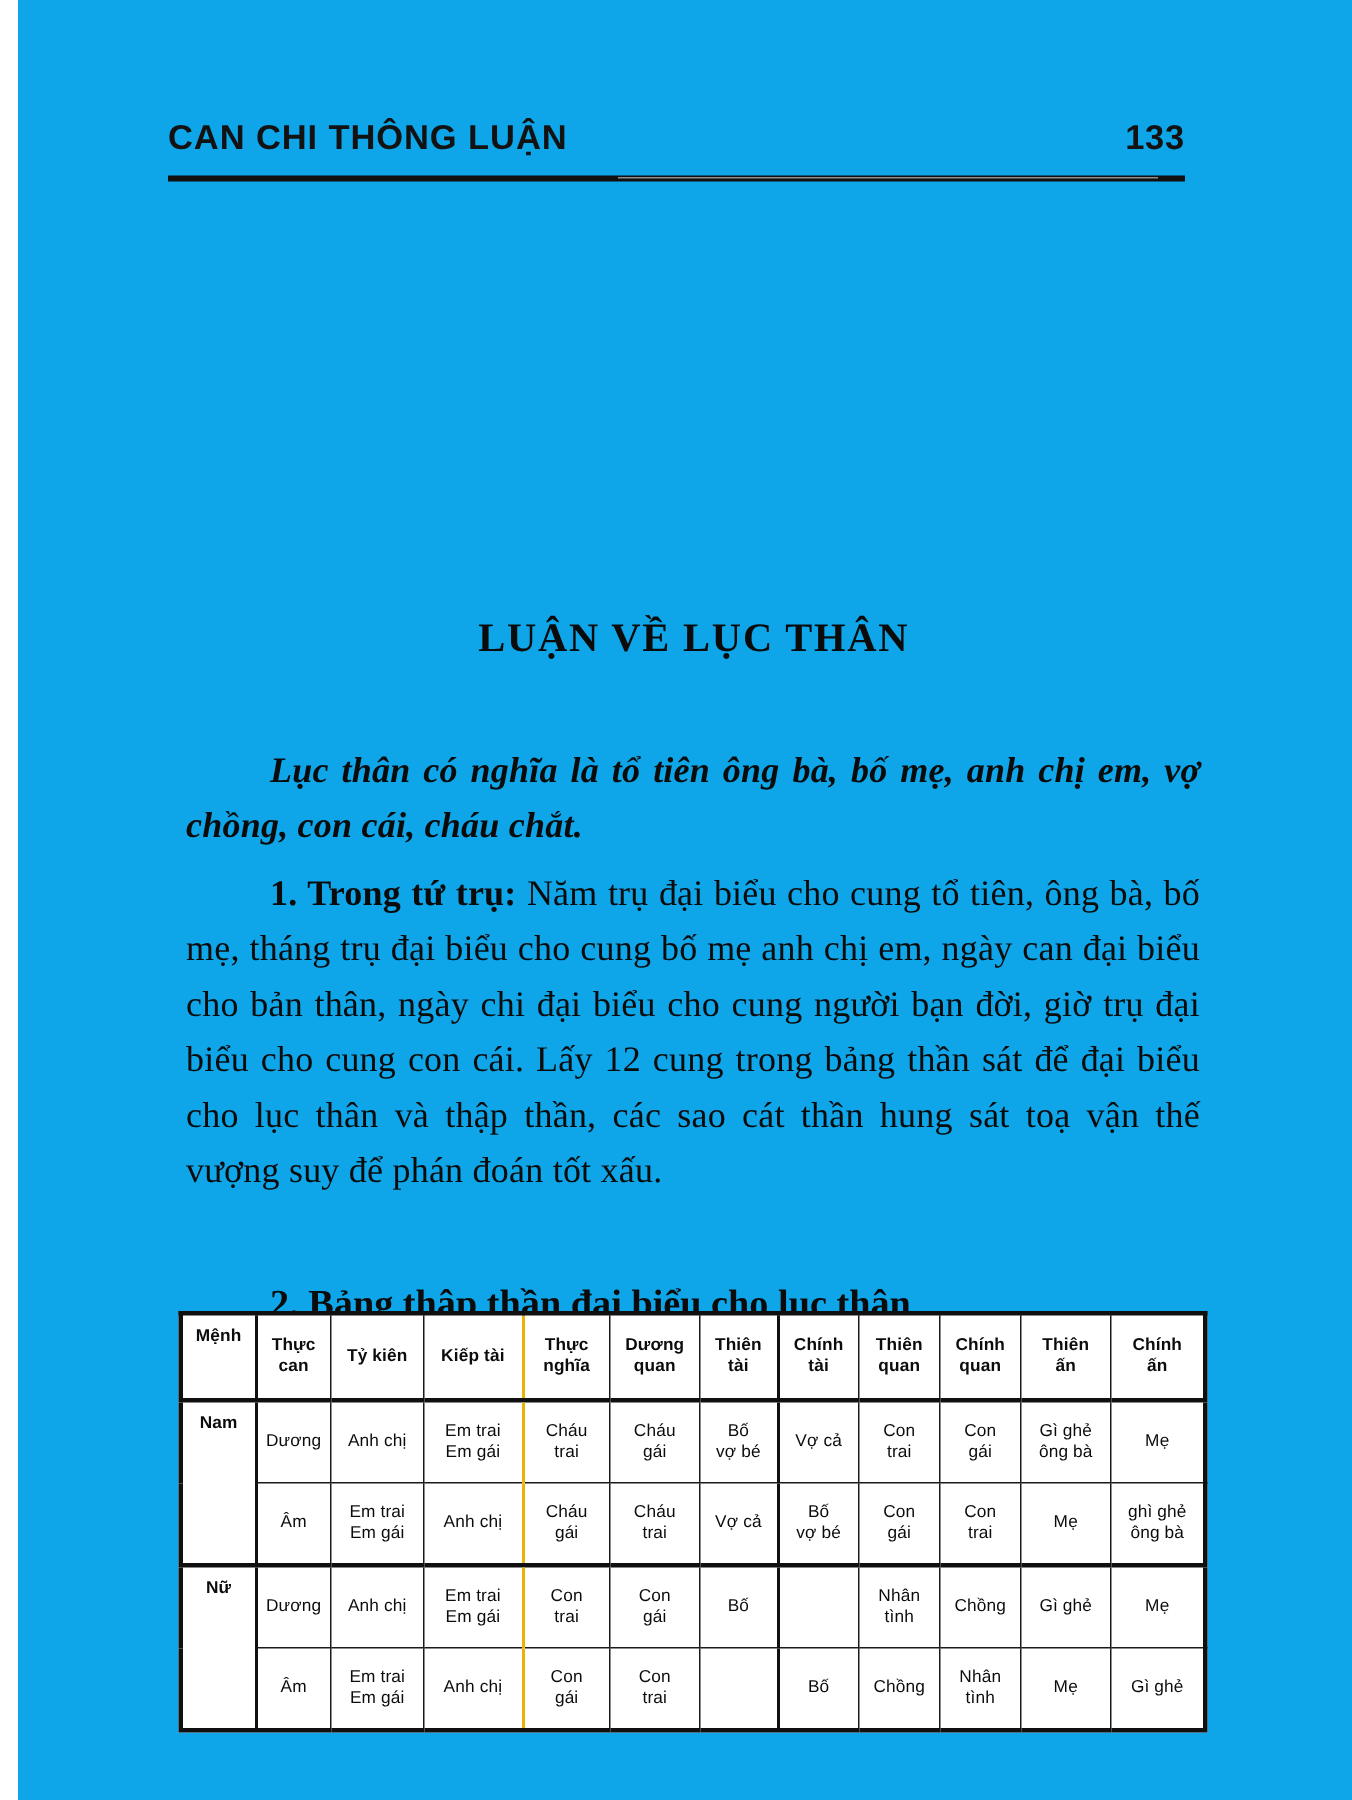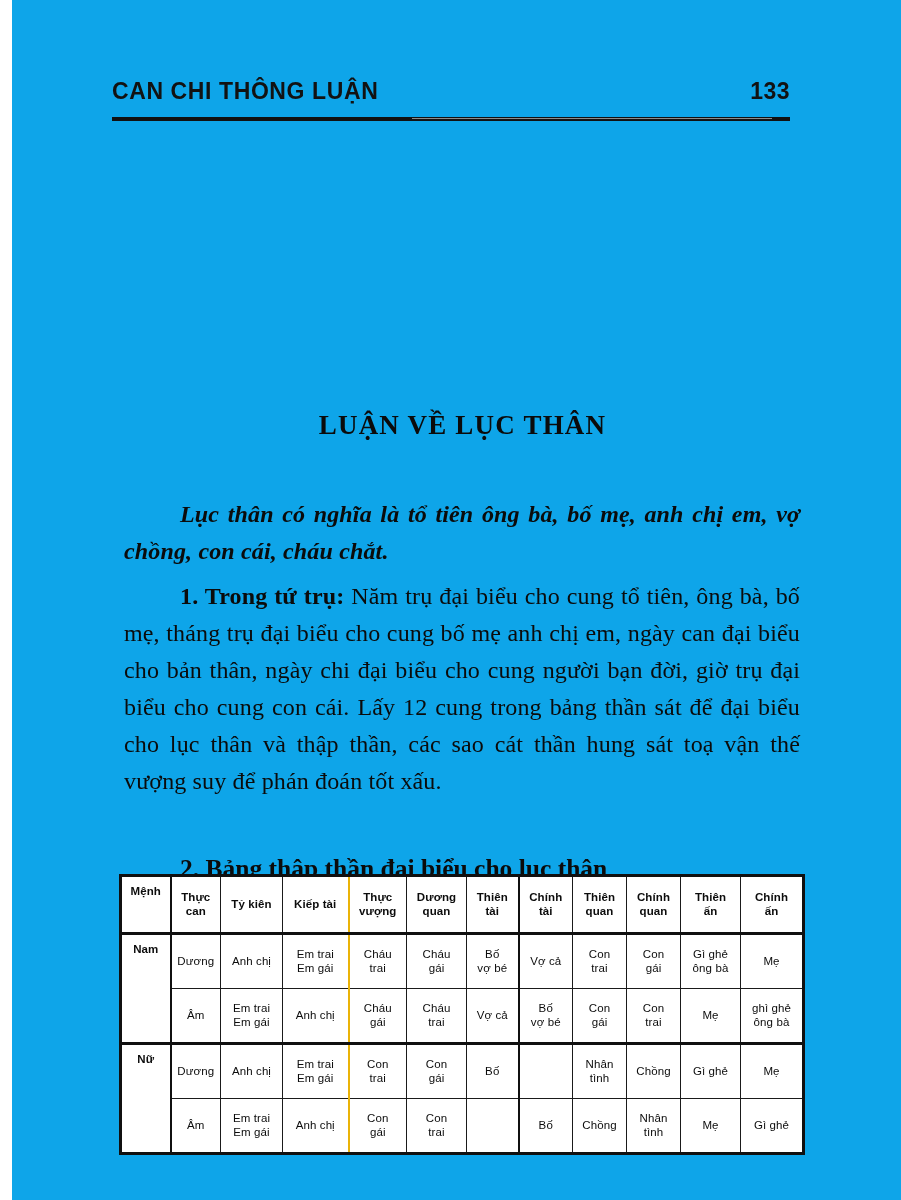--- a/index.html
+++ b/index.html
@@ -246,21 +246,21 @@
               <span class="cellline">can</span>
             </td>
             <td>
               <span class="cellline">Tỷ kiên</span>
             </td>
             <td>
               <span class="cellline">Kiếp tài</span>
             </td>
             <td class="c-thucthan">
               <span class="cellline">Thực</span>
-              <span class="cellline">vượng</span>
+              <span class="cellline">nghĩa</span>
             </td>
             <td>
               <span class="cellline">Dương</span>
               <span class="cellline">quan</span>
             </td>
             <td class="c-thientai">
               <span class="cellline">Thiên</span>
               <span class="cellline">tài</span>
             </td>
             <td>

